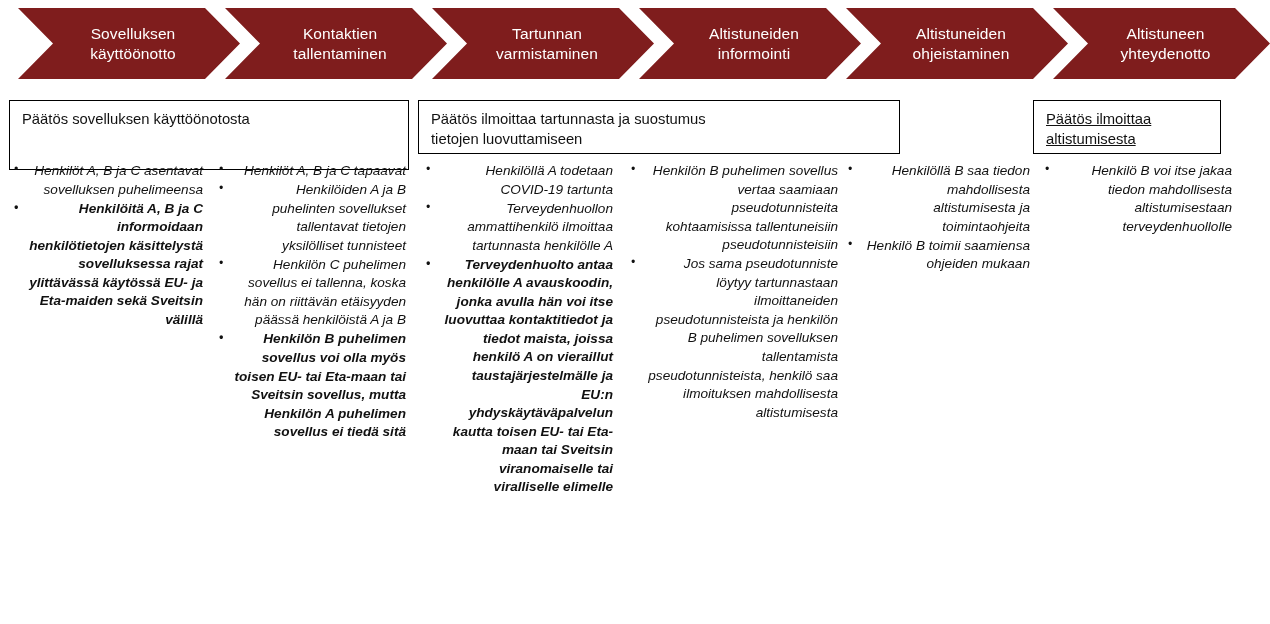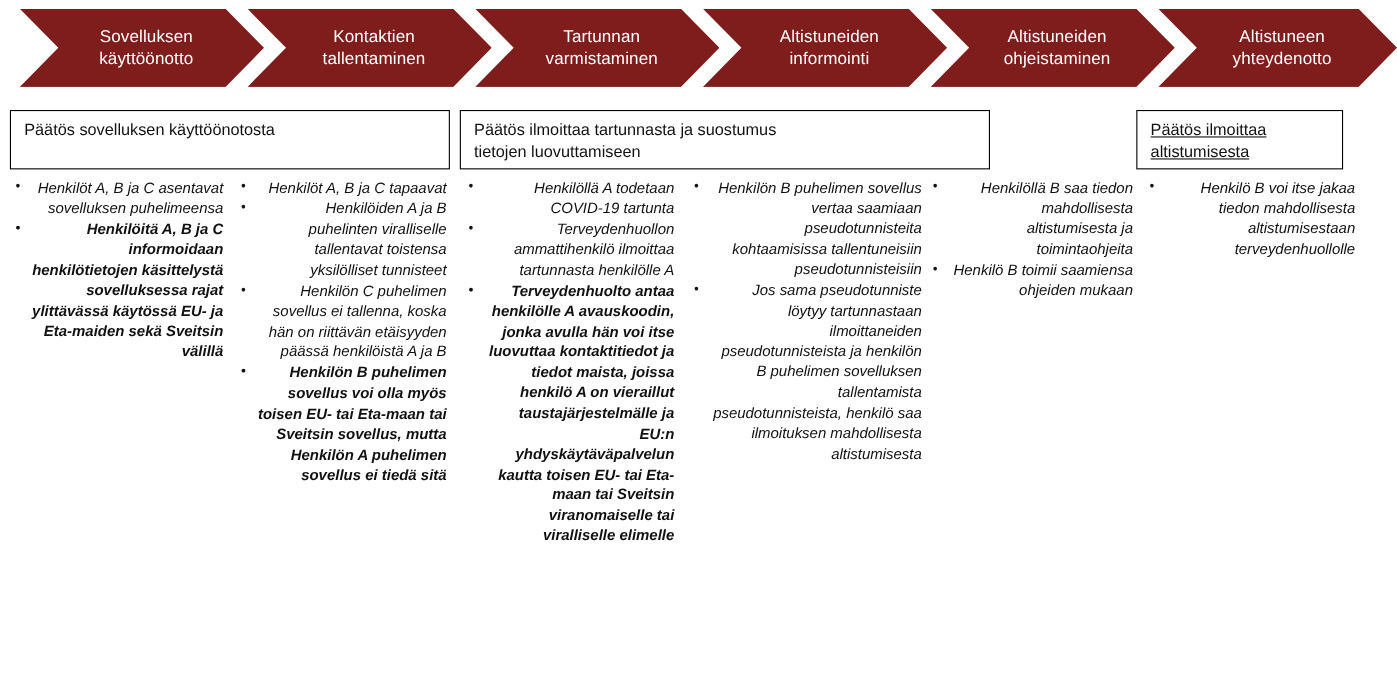--- a/index.html
+++ b/index.html
@@ -111,21 +111,21 @@
   <div class="chevron" style="left:846px; width:222px; clip-path: polygon(0 0, 187px 0, 222px 50%, 187px 100%, 0 100%, 35px 50%);">
     <span class="chev-label">Altistuneiden
 ohjeistaminen</span>
   </div>
   <div class="chevron" style="left:1053px; width:217px; clip-path: polygon(0 0, 182px 0, 217px 50%, 182px 100%, 0 100%, 35px 50%);">
     <span class="chev-label">Altistuneen
 yhteydenotto</span>
   </div>
 </div>
 
-<div class="decision-box" style="left:9px; top:100px; width:400px; height:54px;">
+<div class="decision-box" style="left:9px; top:100px; width:400px; height:70px;">
   <span class="dbox-text">Päätös sovelluksen käyttöönotosta</span>
 </div>
 
 <div class="decision-box" style="left:418px; top:100px; width:482px; height:54px;">
   <span class="dbox-text">Päätös ilmoittaa tartunnasta ja suostumus
 tietojen luovuttamiseen</span>
 </div>
 
 <div class="decision-box" style="left:1033px; top:100px; width:188px; height:54px;text-decoration:underline;">
   <span class="dbox-text">Päätös ilmoittaa
@@ -135,21 +135,21 @@
 <div class="bullet-col" style="left:11px; width:192px;">
   <ul>
     <li>Henkilöt A, B ja C asentavat sovelluksen puhelimeensa</li>
     <li class="bold">Henkilöitä  A, B ja C informoidaan henkilötietojen käsittelystä sovelluksessa rajat ylittävässä käytössä EU- ja Eta-maiden sekä Sveitsin välillä</li>
   </ul>
 </div>
 
 <div class="bullet-col" style="left:216px; width:190px;">
   <ul>
     <li>Henkilöt A, B ja C tapaavat</li>
-    <li>Henkilöiden A ja B puhelinten viralliselle tallentavat toistensa yksilölliset tunnisteet</li>
+    <li>Henkilöiden A ja B puhelinten sovellukset tallentavat tietojen yksilölliset tunnisteet</li>
     <li>Henkilön C puhelimen sovellus ei tallenna, koska hän on riittävän etäisyyden päässä henkilöistä A ja B</li>
     <li class="bold">Henkilön B puhelimen sovellus voi olla myös toisen EU- tai Eta-maan tai Sveitsin sovellus, mutta Henkilön A puhelimen sovellus ei tiedä sitä</li>
   </ul>
 </div>
 
 <div class="bullet-col" style="left:423px; width:190px;">
   <ul>
     <li>Henkilöllä A todetaan COVID-19 tartunta</li>
     <li>Terveydenhuollon ammattihenkilö ilmoittaa tartunnasta henkilölle A</li>
     <li class="bold">Terveydenhuolto antaa henkilölle A avauskoodin, jonka avulla hän voi itse luovuttaa kontaktitiedot ja tiedot maista, joissa henkilö A on vieraillut taustajärjestelmälle ja EU:n yhdyskäytäväpalvelun kautta toisen EU- tai Eta-maan tai Sveitsin viranomaiselle tai viralliselle elimelle</li>

